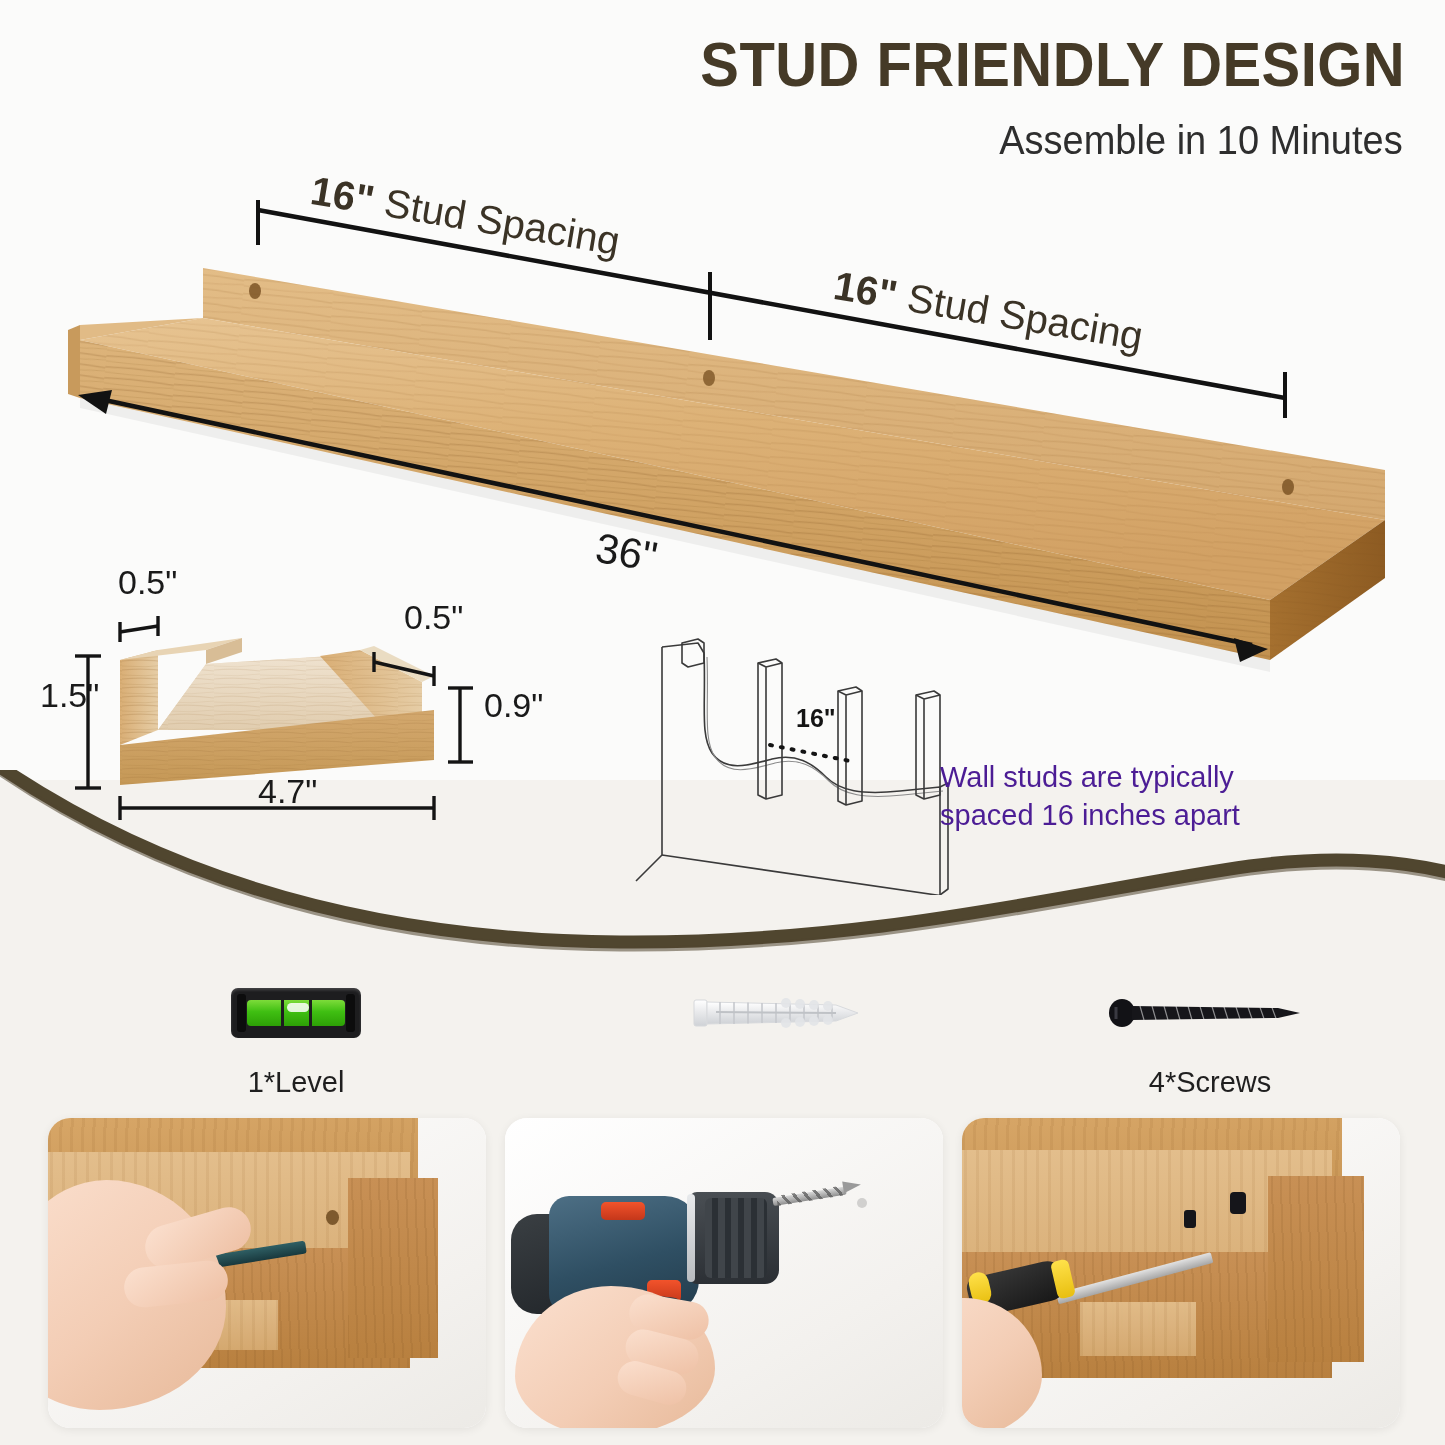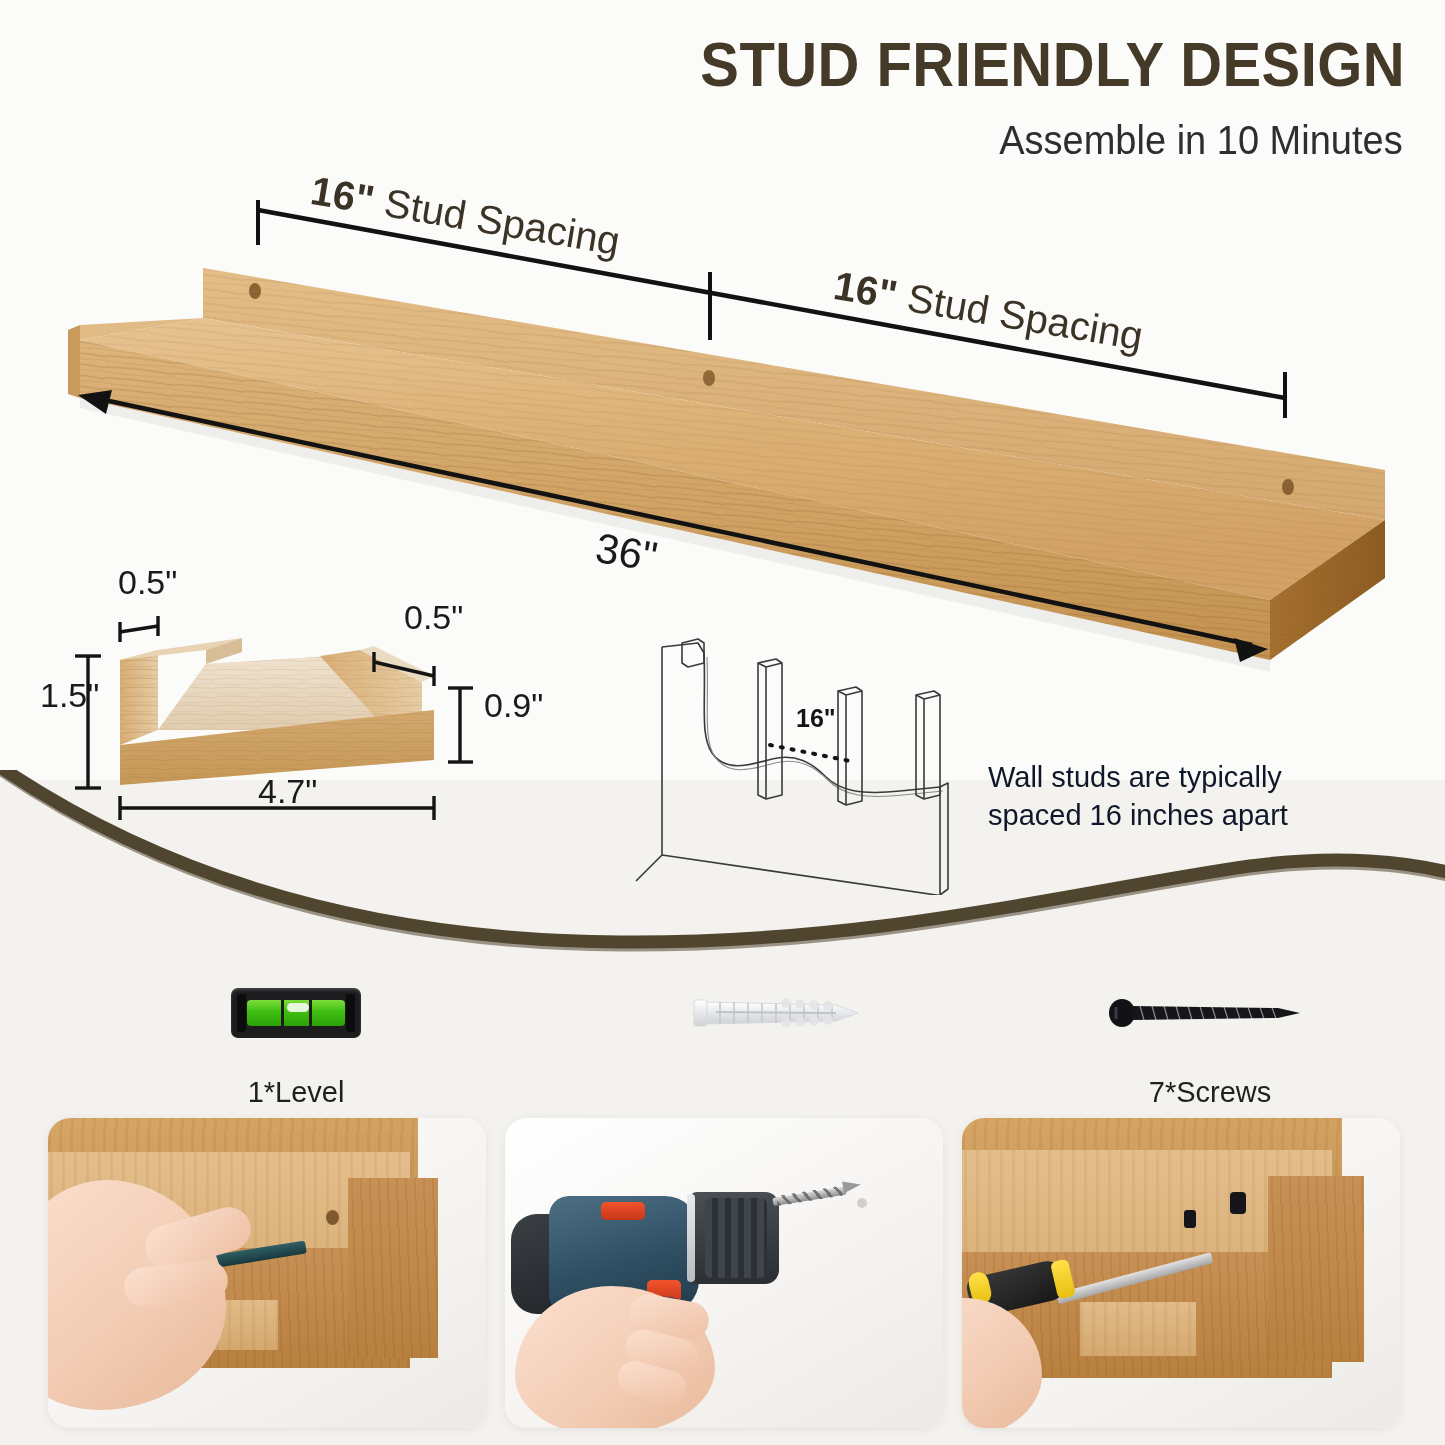--- a/index.html
+++ b/index.html
@@ -40,27 +40,27 @@
   .len36{
     position:absolute;left:600px;top:524px;font-size:42px;color:#1a1a1a;
     transform:rotate(9.5deg);transform-origin:left top;font-weight:normal;
   }
 
   
   .cs-label{position:absolute;color:#1a1a1a;font-size:34px;white-space:nowrap;}
 
   
   .wall-note{
-    position:absolute;left:988px;top:758px;width:350px;
-    font-size:29px;line-height:1.32;color:#0f172a;
+    position:absolute;left:940px;top:758px;width:350px;
+    font-size:29px;line-height:1.32;color:#4c1d95;
   }
 
   
   .hw{position:absolute;text-align:center;}
-  .hw-label{font-size:29px;color:#1f1f1f;margin-top:28px;white-space:nowrap;}
+  .hw-label{font-size:29px;color:#1f1f1f;margin-top:18px;white-space:nowrap;}
   .hw-art{height:70px;display:flex;align-items:center;justify-content:center;}
 
   
   .level-body{
     width:130px;height:50px;background:#1d1d1f;border-radius:7px;
     display:flex;align-items:center;justify-content:center;position:relative;
     box-shadow:inset 0 2px 3px rgba(255,255,255,.18);
   }
   .level-vial{
     width:98px;height:26px;border-radius:4px;
@@ -367,21 +367,21 @@
         <path d="M32 13 L178 15 L200 20 L178 25 L32 27 Z" fill="#16161a"></path>
         <g stroke="#f2f2f2" stroke-width="1.2" opacity=".55">
           <path d="M40 13 L44 27 M52 13 L56 27 M64 13 L68 27 M76 13 L80 27
                    M88 13 L92 27 M100 13.3 L104 26.7 M112 13.5 L116 26.5
                    M124 13.7 L128 26.3 M136 14 L140 26 M148 14.2 L152 25.8
                    M160 14.4 L164 25.6 M172 14.6 L176 25.4"></path>
         </g>
         <path d="M16 14 L16 26" stroke="#3a3a42" stroke-width="3"></path>
       </svg>
     </div>
-    <div class="hw-label">7*Screws</div>
+    <div class="hw-label">4*Screws</div>
   </div>
 
   <div class="photo" style="left:48px;top:1118px;width:438px;height:310px;">
     <div class="ph-wall"></div>
 
     <div class="board-top" style="left:-10px;top:-6px;width:380px;height:150px;
          clip-path:polygon(0 0,368 72,340 148,0 42);"></div>
 
     <div class="board-inner" style="left:-10px;top:34px;width:372px;height:160px;
          clip-path:polygon(0 10,344 110,320 170,0 82);"></div>

